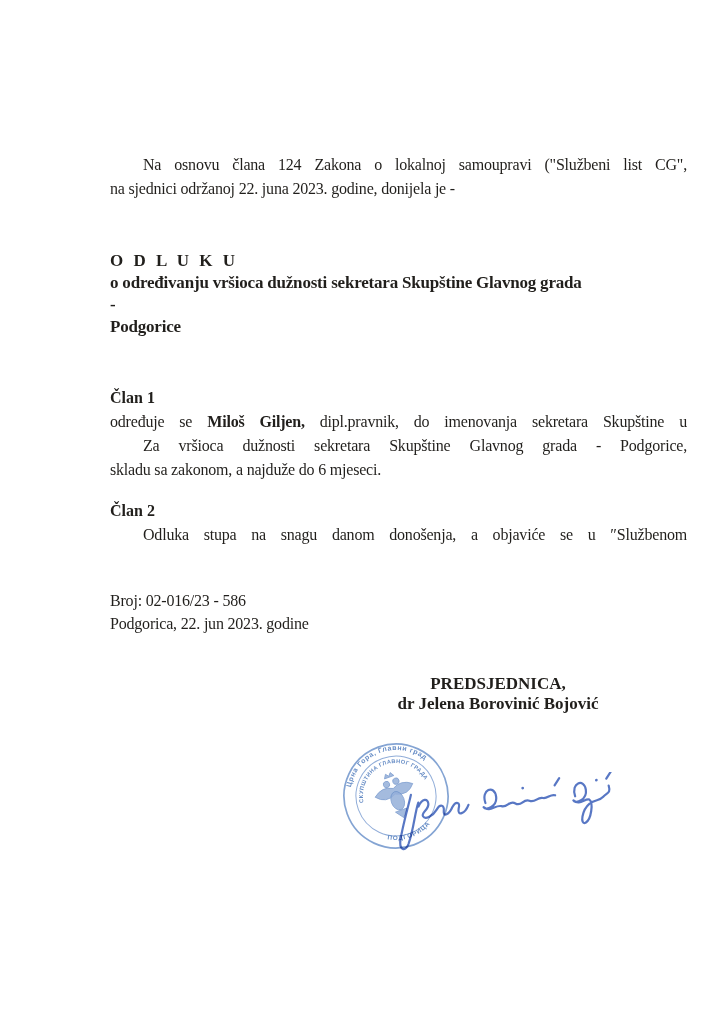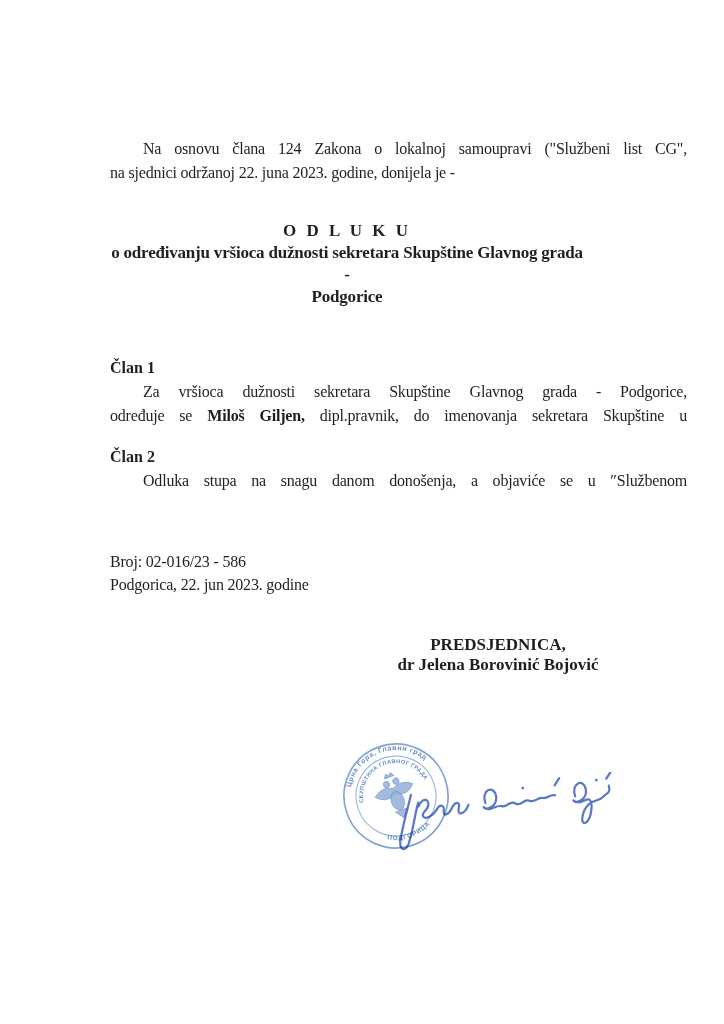--- a/index.html
+++ b/index.html
@@ -16,37 +16,37 @@
     width: 724px;
     height: 1024px;
     background: var(--page-bg);
     font-family: "Liberation Serif", "DejaVu Serif", serif;
     color: var(--text-color);
     overflow: hidden;
   }
   .content {
     position: absolute;
     left: 110px;
-    top: 137px;
+    top: 153px;
     width: 577px;
   }
   .line {
     font-size: 16px;
     line-height: 24px;
     letter-spacing: -0.2px;
     text-align: justify;
     text-align-last: justify;
     white-space: normal;
   }
   .line.indent { margin-left: 33px; }
   .line.last { text-align: left; text-align-last: left; }
   .title-block {
     width: 474px;
-    margin-top: 35px;
-    text-align: center;
+    margin-top: 49px;
+    text-align: left;
     font-weight: bold;
   }
   .title-main {
     font-size: 17px;
     line-height: 22px;
     letter-spacing: 3px;
   }
   .title-sub {
     font-size: 17px;
     line-height: 22px;
@@ -54,21 +54,21 @@
   }
   .article-heading {
     width: 577px;
     text-align: left;
     font-weight: bold;
     font-size: 16px;
     line-height: 24px;
   }
   .article-heading.first { margin-top: 48px; }
   .article-heading.second { margin-top: 17px; }
-  .ref-block { margin-top: 57px; }
+  .ref-block { margin-top: 42px; }
   .ref-line { font-size: 16px; line-height: 23px; letter-spacing: -0.2px; }
   .issuer-line {
     margin-top: 36px;
     width: 577px;
     text-align: center;
     font-weight: bold;
     font-size: 17px;
     line-height: 24px;
     letter-spacing: 0.4px;
   }
@@ -127,22 +127,23 @@
 
     <div class="title-block">
       <div class="title-main">O D L U K U</div>
       <div class="title-sub">o određivanju vršioca dužnosti sekretara Skupštine Glavnog grada -</div>
       <div class="title-sub">Podgorice</div>
     </div>
 
     <div class="article-heading first">Član 1</div>
 
     <div>
+      <div class="line"><span>određuje se </span> <span class="bold-name">Miloš Giljen,</span> <span>dipl.pravnik, do imenovanja sekretara Skupštine u</span></div>
       <div class="line indent">Za vršioca dužnosti sekretara Skupštine Glavnog grada - Podgorice,</div>
-      <div class="line"><span>određuje se </span> <span class="bold-name">Miloš Giljen,</span> <span>dipl.pravnik, do imenovanja sekretara Skupštine u</span></div>
+      <div class="line last">skladu sa zakonom, a najduže do 6 mjeseci.</div>
     </div>
 
     <div class="article-heading second">Član 2</div>
 
     <div>
       <div class="line indent">Odluka stupa na snagu danom donošenja, a objaviće se u ″Službenom</div>
     </div>
 
     <div class="ref-block">
       <div class="ref-line">Broj: 02-016/23 - 586</div>

